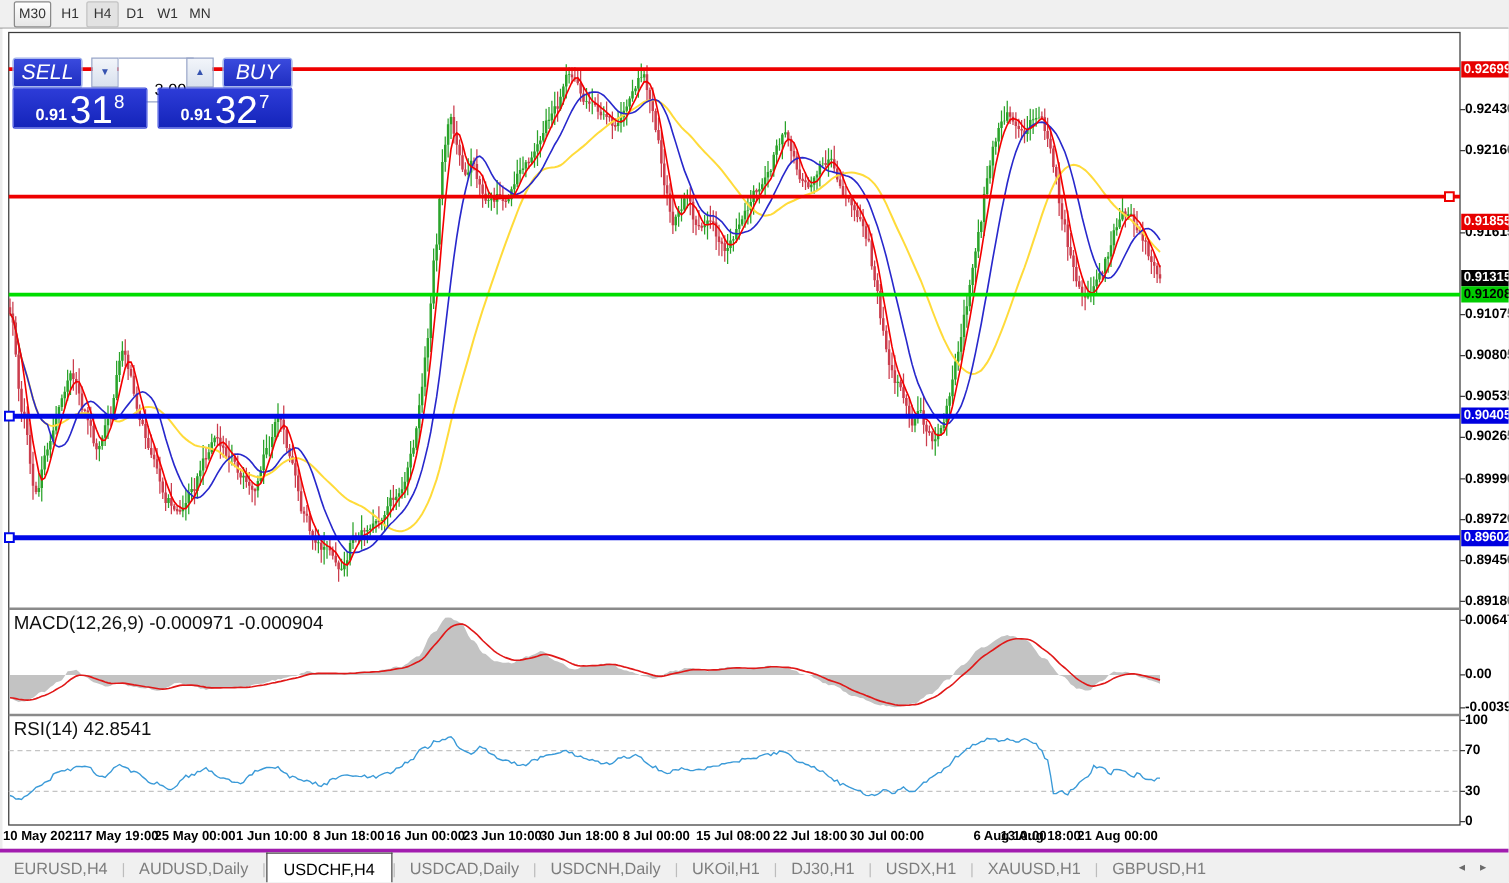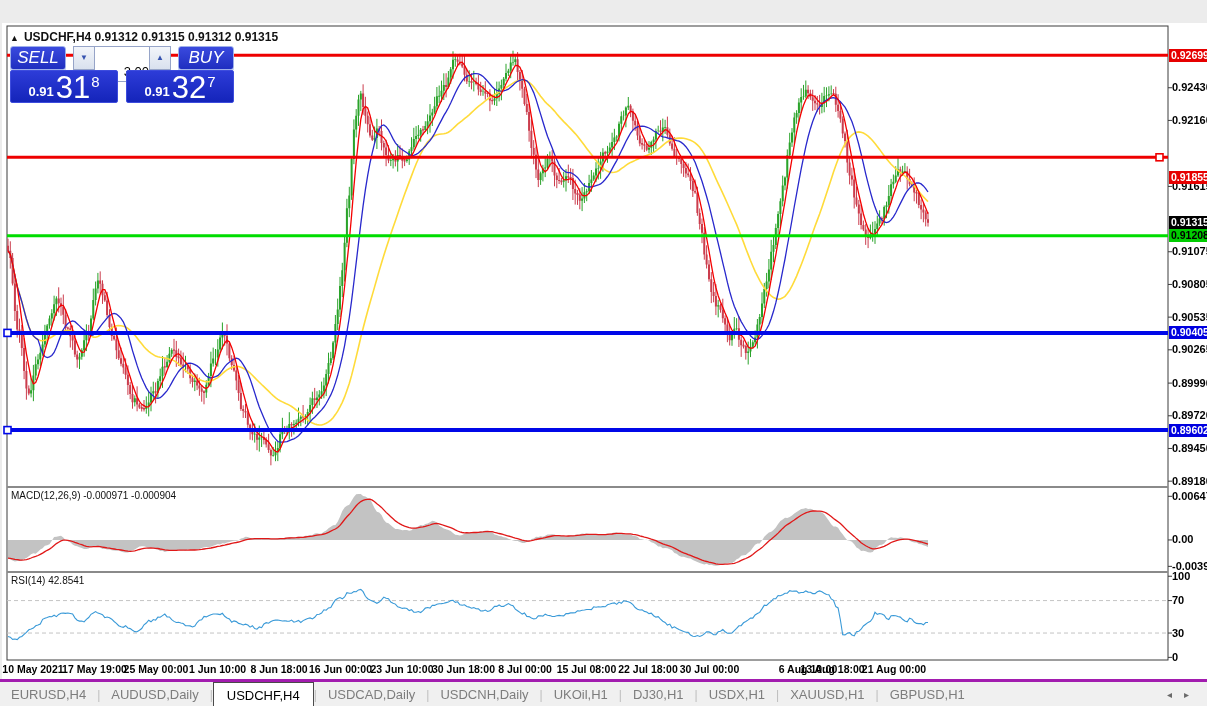--- a/index.html
+++ b/index.html
@@ -19,37 +19,46 @@
   
   .tpanel{position:absolute;left:10px;top:46px;width:222px;z-index:3;}
   .tbtn{position:absolute;top:0;height:22px;line-height:22px;text-align:center;color:#fff;font-size:17px;background:linear-gradient(#3a4ade,#1f2ec0);border:1px solid #9fb0ea;border-radius:3px;box-shadow:0 1px 0 #aabbee;cursor:pointer;font-style:italic;}
   .spinbtn{position:absolute;top:0;width:20px;height:22px;background:linear-gradient(#f2f5fa,#d9e1ee);border:1px solid #96a4c8;color:#3653b0;font-size:8px;text-align:center;line-height:22px;cursor:pointer;}
   .vol{position:absolute;top:0;left:85px;width:54px;height:20px;border:1px solid #96a4c8;border-left:none;border-right:none;font-size:13px;text-align:right;padding:14px 6px 0 0;color:#000;font-family:"Liberation Sans",sans-serif;}
   .pbox{position:absolute;top:24px;width:106px;height:31px;background:linear-gradient(#2d3cd8,#1424ba);border:1px solid #3d4cdd;border-radius:2px;color:#fff;display:flex;align-items:flex-end;justify-content:center;cursor:pointer;}
   .psmall{font-size:13px;font-weight:700;margin:0 2px 3px 0;}
   .pbig{font-size:31px;font-weight:400;line-height:29px;}
   .psup{font-size:15px;position:relative;top:-12px;margin-left:1px;}
   
-  .indlabel{position:absolute;font-size:10px;color:#111;z-index:3;}
+  .indlabel{position:absolute;font-size:15px;color:#111;z-index:3;}
   
   .axlabel{position:absolute;left:1172px;font-size:11px;font-weight:700;color:#000;white-space:nowrap;}
   .badge{position:absolute;left:1169px;width:37px;height:13px;line-height:13px;font-size:10.5px;font-weight:700;text-align:left;padding-left:2px;white-space:nowrap;}
   .timelabel{position:absolute;top:663px;font-size:10.5px;font-weight:700;color:#000;transform:translateX(-50%);white-space:nowrap;}
   
   .tabbar{position:absolute;left:0;top:679px;width:1207px;height:27px;background:#f0f0f0;border-top:3px solid #a21caf;display:flex;align-items:stretch;z-index:4;}
   .tab{font-size:13px;color:#7d7d7d;line-height:26px;padding:0 11px;cursor:pointer;white-space:nowrap;}
   .tab.active{background:#ffffff;color:#000;border:1px solid #4a4a4a;border-bottom:none;margin-top:0px;padding:0 13px;}
   .tabsep{color:#bdbdbd;line-height:26px;font-size:12px;}
   .tabarrows{position:absolute;right:6px;top:0;height:26px;line-height:26px;color:#6a6a6a;font-size:10px;letter-spacing:12px;cursor:pointer;}
 </style>
 </head>
 <body>
 
 <div id="app">
 
+  <div class="toolbar">
+    <div class="tfbtn" style="left:-16px;width:24px;">5</div>
+    <div class="tfbtn pressed" style="left:11px;width:28px;">M30</div>
+    <div class="tfbtn" style="left:43px;width:24px;">H1</div>
+    <div class="tfbtn active" style="left:69px;width:24px;">H4</div>
+    <div class="tfbtn" style="left:95px;width:24px;">D1</div>
+    <div class="tfbtn" style="left:121px;width:24px;">W1</div>
+    <div class="tfbtn" style="left:147px;width:24px;">MN</div>
+  </div>
 
   <div class="chartwin"></div>
 
   <svg id="chart-svg" width="1207" height="706">
       <rect x="7" y="26" width="1161" height="634" fill="none" stroke="#3c3c3c" stroke-width="1"></rect>
       <line x1="7" y1="487" x2="1168" y2="487" stroke="#8a8a8a" stroke-width="2"></line>
       <line x1="7" y1="572" x2="1168" y2="572" stroke="#8a8a8a" stroke-width="2"></line>
       <line x1="7" y1="633.0377358490566" x2="1168" y2="633.0377358490566" stroke="#c4c4c4" stroke-width="1" stroke-dasharray="4 3"></line>
       <line x1="7" y1="600.5849056603773" x2="1168" y2="600.5849056603773" stroke="#c4c4c4" stroke-width="1" stroke-dasharray="4 3"></line>
       <path d="M31.1,378.5L31.1,397.4M33.4,364.9L33.4,401.2M35.7,356.5L35.7,380.1M38.0,354.2L38.0,369.4M40.3,347.3L40.3,366.3M42.6,333.8L42.6,355.8M44.9,324.8L44.9,347.5M47.2,324.0L47.2,343.4M49.5,315.5L49.5,328.7M51.8,309.2L51.8,326.8M54.1,295.7L54.1,320.5M56.4,296.3L56.4,315.9M79.5,352.9L79.5,369.0M81.8,348.2L81.8,359.7M84.1,330.3L84.1,356.7M86.4,324.3L86.4,351.1M91.0,315.4L91.0,335.8M93.3,288.6L93.3,320.2M95.6,281.5L95.6,305.5M97.9,272.9L97.9,293.4M134.8,395.4L134.8,406.4M146.3,396.4L146.3,413.7M148.7,391.9L148.7,416.4M151.0,386.7L151.0,411.3M153.3,381.7L153.3,401.1M157.9,378.6L157.9,398.8M160.2,368.6L160.2,388.6M162.5,356.0L162.5,387.9M167.1,355.1L167.1,368.3M169.4,347.0L169.4,363.4M171.7,348.3L171.7,356.9M185.5,355.8L185.5,372.3M194.8,373.5L194.8,391.1M206.3,380.3L206.3,397.9M208.6,372.9L208.6,386.4M210.9,351.7L210.9,387.2M213.2,347.6L213.2,366.6M215.5,349.0L215.5,365.2M217.8,339.2L217.8,366.6M220.1,333.6L220.1,352.9M222.4,322.5L222.4,349.3M254.7,423.6L254.7,442.6M259.3,425.5L259.3,451.6M261.6,432.8L261.6,447.0M273.2,447.0L273.2,456.6M275.5,441.4L275.5,461.2M277.8,441.5L277.8,461.1M280.1,431.3L280.1,452.4M282.4,417.8L282.4,439.1M287.0,425.7L287.0,435.4M289.3,412.2L289.3,439.6M293.9,420.1L293.9,434.5M296.2,419.5L296.2,428.5M298.5,407.6L298.5,426.4M300.8,415.2L300.8,426.2M305.4,414.2L305.4,424.2M307.7,408.8L307.7,425.3M310.1,397.5L310.1,422.2M312.4,391.7L312.4,413.9M317.0,391.2L317.0,408.0M319.3,390.1L319.3,405.4M321.6,381.6L321.6,398.9M323.9,377.6L323.9,398.3M326.2,369.4L326.2,396.1M328.5,352.7L328.5,383.5M330.8,351.8L330.8,365.4M333.1,341.0L333.1,360.1M335.4,315.0L335.4,353.8M337.7,298.6L337.7,330.1M340.0,276.9L340.0,317.0M342.3,262.8L342.3,297.1M344.6,236.0L344.6,281.5M346.9,198.8L346.9,247.2M349.3,186.8L349.3,217.2M351.6,156.0L351.6,199.9M353.9,119.4L353.9,164.2M356.2,109.1L356.2,137.4M358.5,94.8L358.5,125.9M360.8,90.9L360.8,111.1M374.6,126.5L374.6,143.2M376.9,118.8L376.9,149.0M390.8,153.0L390.8,166.1M393.1,154.0L393.1,168.5M397.7,144.0L397.7,171.6M406.9,155.4L406.9,162.7M409.2,149.1L409.2,164.9M411.5,137.2L411.5,158.2M413.8,127.8L413.8,149.7M416.1,126.1L416.1,146.4M418.4,125.1L418.4,139.4M420.7,128.0L420.7,141.7M425.3,121.2L425.3,131.6M427.6,114.3L427.6,134.2M430.0,104.1L430.0,132.7M432.3,108.8L432.3,126.0M434.6,96.8L434.6,113.9M436.9,87.0L436.9,109.4M439.2,85.5L439.2,103.2M441.5,80.6L441.5,101.9M443.8,73.3L443.8,100.0M448.4,71.0L448.4,88.6M450.7,67.0L450.7,83.8M453.0,51.3L453.0,78.7M455.3,53.8L455.3,66.7M469.2,70.3L469.2,86.9M473.8,70.8L473.8,91.4M483.0,85.0L483.0,95.8M494.5,88.7L494.5,105.2M496.8,81.6L496.8,106.0M499.1,81.5L499.1,101.4M501.4,79.6L501.4,100.3M503.7,77.0L503.7,89.2M506.0,63.8L506.0,81.4M508.4,68.8L508.4,76.0M510.7,55.8L510.7,78.2M513.0,50.7L513.0,65.7M515.3,56.1L515.3,65.7M540.6,171.6L540.6,184.9M542.9,164.8L542.9,181.4M545.2,156.5L545.2,177.1M547.5,154.1L547.5,170.2M549.9,151.5L549.9,166.6M563.7,171.9L563.7,187.6M566.0,169.1L566.0,191.5M582.1,187.1L582.1,211.1M584.4,183.0L584.4,203.0M586.7,188.7L586.7,201.2M589.1,174.8L589.1,194.1M591.4,170.0L591.4,191.8M593.7,172.4L593.7,180.9M596.0,162.1L596.0,182.2M598.3,157.1L598.3,179.5M600.6,151.9L600.6,178.8M602.9,148.2L602.9,171.7M607.5,145.9L607.5,162.8M609.8,142.6L609.8,153.2M612.1,132.7L612.1,155.9M614.4,128.8L614.4,150.0M616.7,135.1L616.7,141.4M619.0,121.5L619.0,141.4M621.3,111.5L621.3,131.1M623.6,110.5L623.6,120.5M625.9,106.4L625.9,127.3M628.3,97.0L628.3,110.0M649.0,141.1L649.0,153.3M651.3,140.7L651.3,154.9M653.6,136.5L653.6,152.5M655.9,128.6L655.9,149.1M658.2,125.7L658.2,132.8M662.8,118.6L662.8,141.3M665.1,119.8L665.1,133.9M718.2,299.8L718.2,317.4M732.0,331.5L732.0,345.8M734.3,317.0L734.3,338.7M736.6,318.2L736.6,330.5M748.2,341.6L748.2,364.5M750.5,338.9L750.5,357.1M752.8,340.2L752.8,348.7M755.1,330.5L755.1,344.7M757.4,319.0L757.4,348.5M759.7,314.0L759.7,333.0M762.0,292.3L762.0,323.3M764.3,282.9L764.3,308.1M766.6,272.9L766.6,296.6M768.9,259.0L768.9,288.3M771.2,239.8L771.2,280.0M773.5,235.5L773.5,262.2M775.8,223.7L775.8,249.0M778.1,211.2L778.1,235.7M780.4,198.3L780.4,226.0M782.7,175.6L782.7,206.4M785.0,176.4L785.0,190.3M787.3,149.4L787.3,188.7M789.7,132.8L789.7,158.9M792.0,128.1L792.0,146.9M794.3,112.5L794.3,143.8M796.6,110.2L796.6,123.8M798.9,98.2L798.9,121.8M801.2,88.3L801.2,113.1M803.5,84.9L803.5,99.8M805.8,80.5L805.8,98.3M821.9,92.8L821.9,113.3M824.2,86.9L824.2,112.3M826.5,87.3L826.5,107.1M828.9,86.3L828.9,101.3M831.2,85.4L831.2,95.5M870.4,224.5L870.4,239.4M872.7,221.8L872.7,241.7M875.0,221.2L875.0,243.9M877.3,215.6L877.3,236.3M879.6,210.3L879.6,225.9M884.2,205.5L884.2,225.6M886.5,201.6L886.5,218.2M888.8,185.0L888.8,213.6M891.1,178.9L891.1,202.8M893.4,174.5L893.4,188.5M895.7,166.3L895.7,183.2M898.0,158.0L898.0,177.0M902.6,165.8L902.6,175.8M904.9,163.1L904.9,173.3" stroke="#2aa32a" stroke-width="1" fill="none"></path>
@@ -85,24 +94,20 @@
       <line x1="1168" y1="539.959349593496" x2="1172" y2="539.959349593496" stroke="#3c3c3c" stroke-width="1"></line>
       <line x1="1168" y1="566.3439024390244" x2="1172" y2="566.3439024390244" stroke="#3c3c3c" stroke-width="1"></line>
       <line x1="1168" y1="576.2452830188679" x2="1172" y2="576.2452830188679" stroke="#3c3c3c" stroke-width="1"></line>
       <line x1="1168" y1="600.5849056603773" x2="1172" y2="600.5849056603773" stroke="#3c3c3c" stroke-width="1"></line>
       <line x1="1168" y1="633.0377358490566" x2="1172" y2="633.0377358490566" stroke="#3c3c3c" stroke-width="1"></line>
       <line x1="1168" y1="657.377358490566" x2="1172" y2="657.377358490566" stroke="#3c3c3c" stroke-width="1"></line>
     </svg>
 
   <div class="overlay">
 
-    <div class="chart-header">
-      <span class="tri">▲</span><span>USDCHF,H4</span>
-      <span style="font-weight:700;">0.91312 0.91315 0.91312 0.91315</span>
-    </div>
 
     <div class="tpanel">
       <div class="tbtn" style="left:0;width:54px;">SELL</div>
       <div class="spinbtn" style="left:63px;"><span>▼</span></div>
       <input class="vol" readonly="" value="3.00" style="">
       <div class="spinbtn" style="left:139px;"><span>▲</span></div>
       <div class="tbtn" style="left:168px;width:54px;">BUY</div>
       <div class="pbox" style="left:0;">
         <span class="psmall">0.91</span>
         <span class="pbig">31</span>

